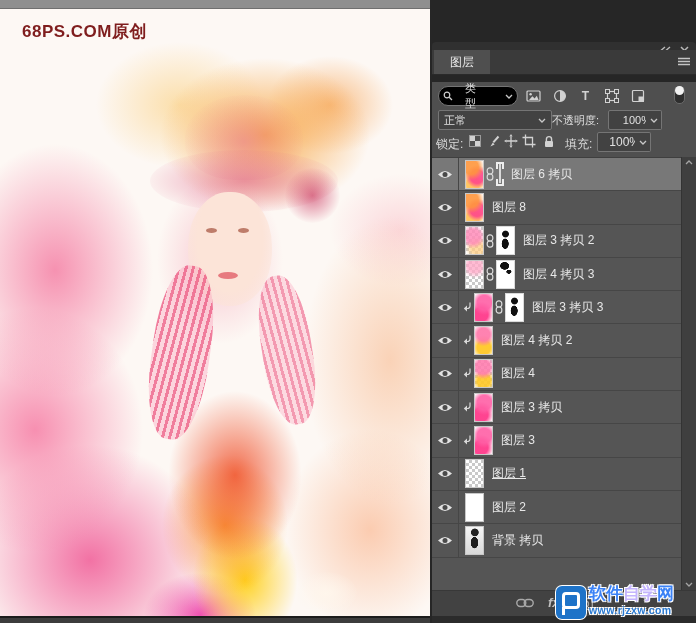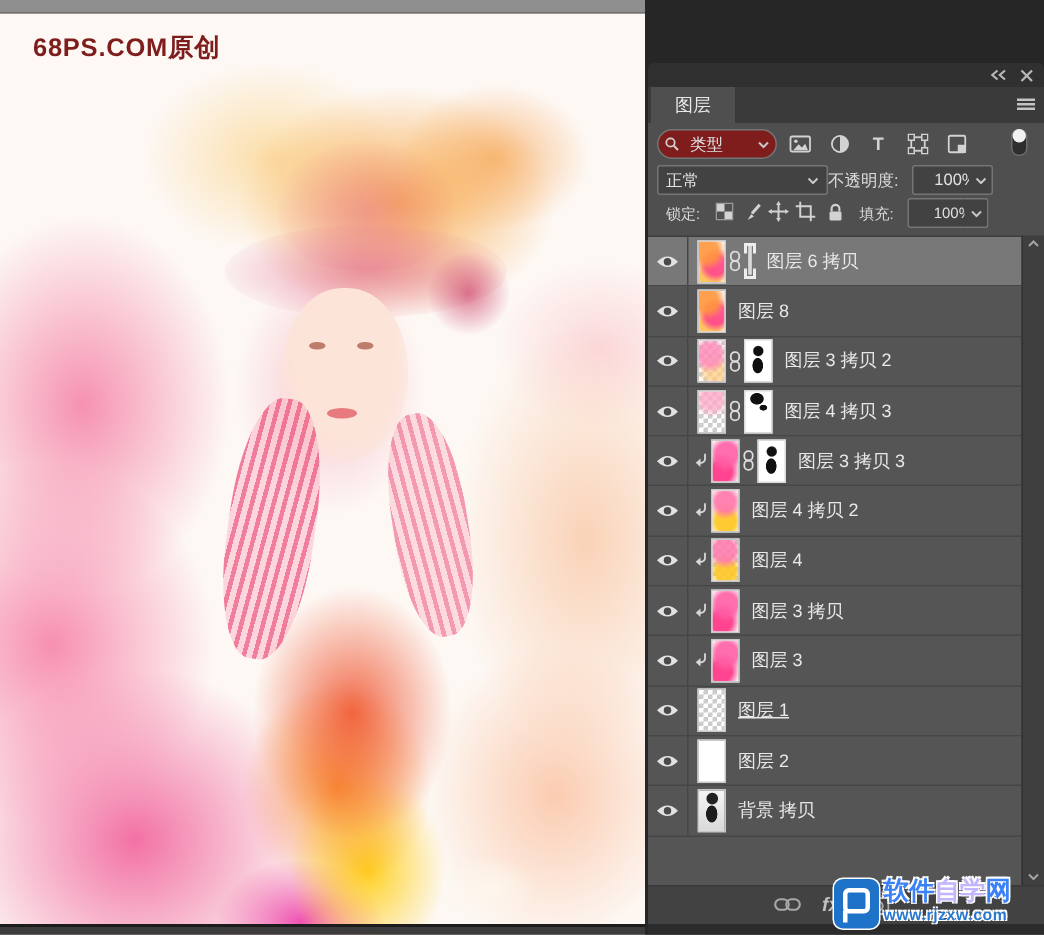--- a/index.html
+++ b/index.html
@@ -47,46 +47,46 @@
     background:radial-gradient(ellipse, rgba(255,246,236,.95), rgba(255,246,236,0) 75%);}
   .canvas-bottom-line{position:absolute;left:0;bottom:5px;width:100%;height:2px;background:#1c1c1c;}
   .canvas-bottom-strip{position:absolute;left:0;bottom:0;width:100%;height:5px;background:#3c3c3c;}
   .wm-tl{position:absolute;left:22px;top:20px;font-size:17px;font-weight:bold;color:#7f1d1d;letter-spacing:.5px;}
 
   
   .panel{position:absolute;left:430px;top:0;width:266px;height:623px;background:#262626;}
   .p-header{position:absolute;left:2px;right:0;top:42px;height:16px;background:#303030;border-radius:4px 4px 0 0;}
   .hdr-ico{position:absolute;top:4px;cursor:default;}
   .hdr-collapse{right:24px;} .hdr-close{right:7px;}
-  .tabbar{position:absolute;left:2px;right:0;top:58px;height:24px;background:#3a3a3a;border-bottom:1px solid #2a2a2a;}
+  .tabbar{position:absolute;left:2px;right:0;top:50px;height:24px;background:#3a3a3a;border-bottom:1px solid #2a2a2a;}
   .tab{position:absolute;left:2px;top:0;height:24px;width:56px;background:#4f4f4f;color:#e8e8e8;font-size:12px;
        display:flex;align-items:center;justify-content:center;}
   .panel-menu{position:absolute;right:5px;top:7px;}
   .p-body{position:absolute;left:2px;right:0;top:82px;bottom:0;background:#4f4f4f;}
 
   
   .filter-row{position:absolute;left:6px;right:6px;top:4px;height:20px;}
-  .combo{position:absolute;left:0;top:0;width:70px;height:18px;background:#7f1d1d;border:1px solid #757575;border-radius:10px;
-         display:flex;align-items:center;gap:7px;padding:0 4px;color:#e0e0e0;font-size:11px;}
+  .combo{position:absolute;left:0;top:0;width:70px;height:18px;background:#000000;border:1px solid #757575;border-radius:10px;
+         display:flex;align-items:center;gap:12px;padding:0 4px;color:#e0e0e0;font-size:11px;}
   .combo .sp{flex:1;}
   .fi{position:absolute;top:2px;width:15px;height:15px;display:flex;align-items:center;justify-content:center;color:#d2d2d2;}
   .fi-t{font-size:12px;font-weight:bold;color:#d2d2d2;}
   .fi1{left:88px;}.fi2{left:114px;}.fi3{left:140px;}.fi4{left:166px;}.fi5{left:192px;}
   .fi-toggle{position:absolute;left:236px;top:0px;width:9px;height:16px;background:#2e2e2e;border:1px solid #6b6b6b;border-radius:5px;}
   .fi-toggle::before{content:"";position:absolute;left:0px;top:-1px;width:9px;height:9px;border-radius:50%;background:#f2f2f2;}
   .blend-row{position:absolute;left:6px;right:6px;top:28px;height:19px;color:#dcdcdc;font-size:11px;}
   .select{position:absolute;left:0;top:0;width:102px;height:18px;background:#424242;border:1px solid #757575;border-radius:2px;
           display:flex;align-items:center;padding:0 5px;color:#e0e0e0;}
   .select .sp{flex:1;}
   .lbl{position:absolute;top:3px;}
   .valbox{position:absolute;top:0;width:38px;height:18px;background:#424242;border:1px solid #757575;border-radius:2px 0 0 2px;
           display:flex;align-items:center;justify-content:flex-end;padding:0 4px;color:#e0e0e0;}
   .chevbox{position:absolute;top:0;width:15px;height:18px;background:#424242;border:1px solid #757575;border-left:none;
            border-radius:0 2px 2px 0;display:flex;align-items:center;justify-content:center;}
-  .lock-row{position:absolute;left:10px;right:6px;top:51px;height:18px;color:#dcdcdc;font-size:10px;}
+  .lock-row{position:absolute;left:2px;right:6px;top:51px;height:18px;color:#dcdcdc;font-size:12px;}
   .li{position:absolute;top:1px;width:14px;height:14px;display:flex;align-items:center;justify-content:center;}
   .li1{left:34px;}.li2{left:52px;}.li3{left:70px;}.li4{left:88px;}.li5{left:108px;}
 
   
   .layers-list{position:absolute;left:0;right:14px;top:75px;height:433px;overflow:hidden;border-top:1px solid #3f3f3f;background:#555;}
   .row{height:33.3px;box-sizing:border-box;display:flex;align-items:center;border-bottom:1px solid #464646;background:#555;}
   .row.sel{background:#787878;}
   .eye-well{width:26px;align-self:stretch;display:flex;align-items:center;justify-content:center;border-right:1px solid #464646;flex:none;}
   .clip{width:13px;display:flex;justify-content:center;flex:none;margin-left:1px;}
   .thumb{width:19px;height:29px;flex:none;margin-left:6px;border:1px solid #c8c8c8;box-sizing:border-box;}

